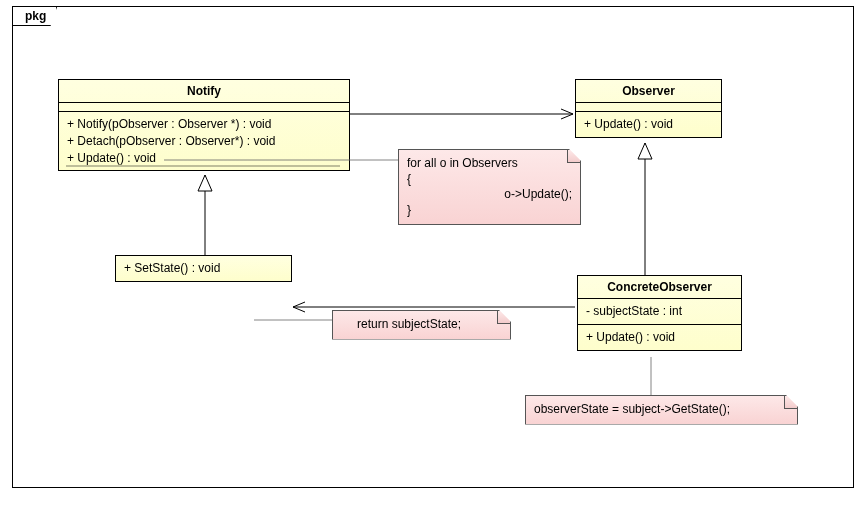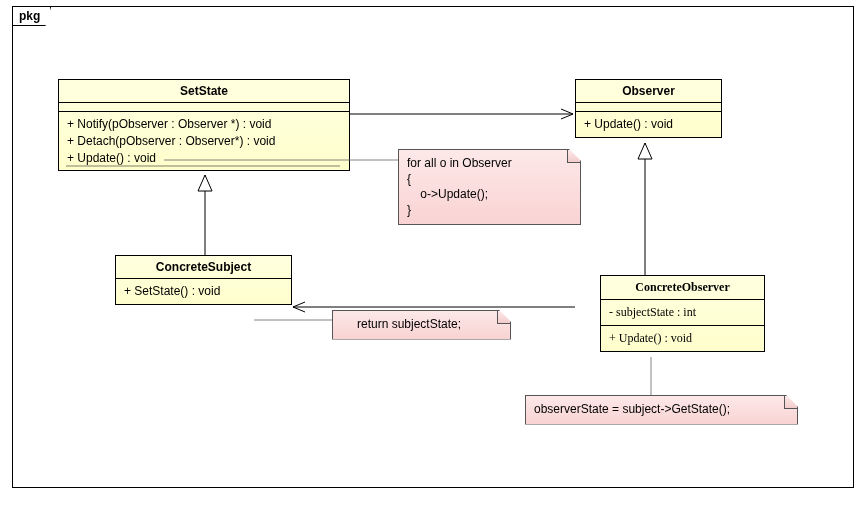--- a/index.html
+++ b/index.html
@@ -20,21 +20,21 @@
     height: 480px;
     border: 1.5px solid #000;
   }
   .pkg-tab {
     position: absolute;
     left: -1px;
     top: -1px;
     background: #fff;
     border: 1.5px solid #000;
     border-bottom: 1.5px solid #000;
-    padding: 2px 10px 2px 6px;
+    padding: 2px 10px 2px 12px;
     font-weight: bold;
     font-size: 12px;
     clip-path: polygon(0 0, 100% 0, 85% 100%, 0 100%);
   }
   .class-box {
     position: absolute;
     background: linear-gradient(#ffffe0, #fefecc);
     border: 1.5px solid #000;
   }
   .class-name {
@@ -84,58 +84,57 @@
   .method-row { position: relative; }
 </style>
 </head>
 <body>
 
 <div class="pkg-frame">
   <div class="pkg-tab">pkg</div>
 </div>
 
 <div class="class-box" style="left:58px; top:79px; width:290px;">
-  <div class="class-name">SetState</div>
+  <div class="class-name">Notify</div>
   <div class="empty-section"></div>
   <div class="class-section">
     <div>+ Notify(pObserver : Observer *) : void</div>
     <div>+ Detach(pObserver : Observer*) : void</div>
     <div class="method-row">+ Update() : void</div>
   </div>
 </div>
 
 <div class="class-box" style="left:575px; top:79px; width:145px;">
   <div class="class-name">Observer</div>
   <div class="empty-section"></div>
   <div class="class-section">
     <div>+ Update() : void</div>
   </div>
 </div>
 
 <div class="class-box" style="left:115px; top:255px; width:175px;">
-  <div class="class-name">ConcreteSubject</div>
   <div class="class-section">
     <div>+ SetState() : void</div>
   </div>
 </div>
 
-<div class="class-box" style="left:600px; top:275px; width:163px;font-family:Liberation Serif, serif;">
+<div class="class-box" style="left:577px; top:275px; width:163px;">
   <div class="class-name">ConcreteObserver</div>
   <div class="class-section">
     <div>- subjectState : int</div>
   </div>
   <div class="class-section">
     <div>+ Update() : void</div>
   </div>
 </div>
 
 <div class="note" style="left:398px; top:149px; width:165px;">
-  <div>for all o in Observer</div>
+  <div>for all o in Observers</div>
   <div>{</div>
-  <div style="white-space:pre;">    o-&gt;Update();</div>
+  <div style="white-space:pre;text-align:right;">    o-&gt;Update();</div>
   <div>}</div>
 </div>
 
 <div class="note" style="left:332px; top:310px; width:145px;padding-left:24px;">
   <span>return subjectState;</span>
 </div>
 
 <div class="note" style="left:525px; top:395px; width:255px;">
   <span>observerState = subject-&gt;GetState();</span>
 </div>

